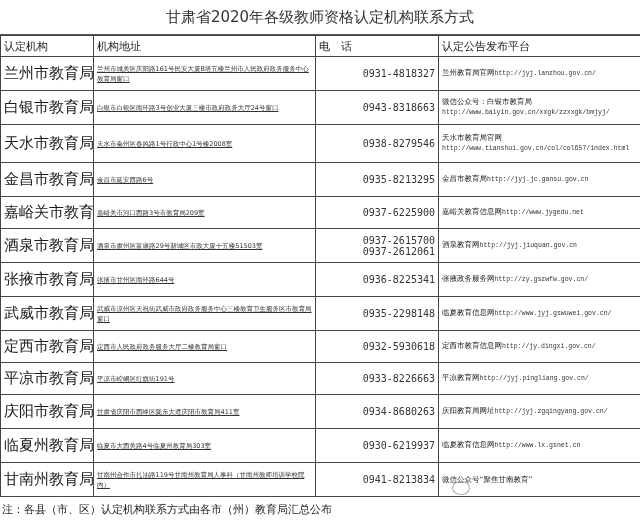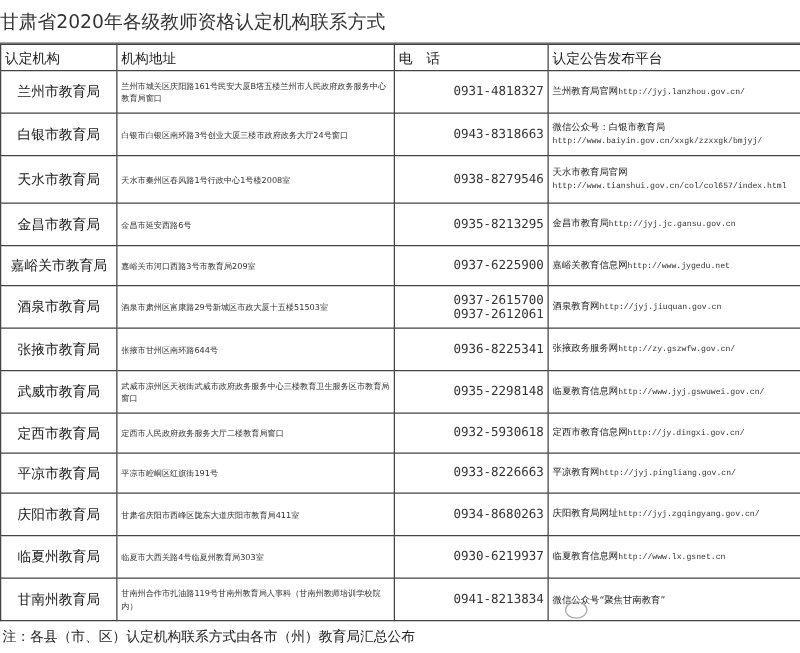--- a/index.html
+++ b/index.html
@@ -1,22 +1,22 @@
 <!DOCTYPE html>
 <html><head>
 <meta charset="utf-8">
 <style>
   html, body { margin:0; padding:0; background:#ffffff; }
   body { width:640px; height:522px; overflow:hidden; font-family:"DejaVu Sans", sans-serif; color:#1a1a1a; position:relative; }
-  .title { position:absolute; left:0; top:0; width:640px; height:35px; line-height:35px; font-size:15px; color:#333; border-bottom:1px solid #555; box-sizing:border-box; }
+  .title { position:absolute; left:0; top:0; width:640px; height:35px; line-height:35px; text-align:center; font-size:15px; color:#333; border-bottom:1px solid #555; box-sizing:border-box; }
   table { position:absolute; left:0; top:35px; width:640px; border-collapse:collapse; table-layout:fixed; }
   td, th { border:1px solid #444; padding:0 3px; overflow:hidden; }
   th { height:20px; font-weight:normal; font-size:11px; text-align:left; }
-  td.org { text-align:center; font-size:11px; white-space:nowrap;margin-top:22px; }
-  td.addr { font-size:6.5px; line-height:10px; color:#333; }
+  td.org { text-align:center; font-size:15px; white-space:nowrap;margin-top:22px; }
+  td.addr { font-size:6.5px; line-height:10px; color:#333;text-decoration:underline; }
   td.phone { text-align:right; font-size:10px; line-height:11px; color:#333; font-family:"DejaVu Sans Mono", monospace; }
   td.plat { font-size:7.5px; line-height:10px; color:#222; }
   td.plat .url { font-family:"Liberation Mono", monospace; font-size:6.5px; color:#333; }
   .note { position:absolute; left:2px; top:502px; font-size:11px; color:#222; }
   .watermark { position:absolute; left:452px; top:478px; font-size:15px; color:rgba(150,150,150,0.75); white-space:nowrap; }
   .watermark .ic { display:inline-block; width:16px; height:12px; border:1px solid rgba(150,150,150,0.8); border-radius:50%; margin-right:2px; vertical-align:middle; }
 </style>
 </head>
 <body>
 

